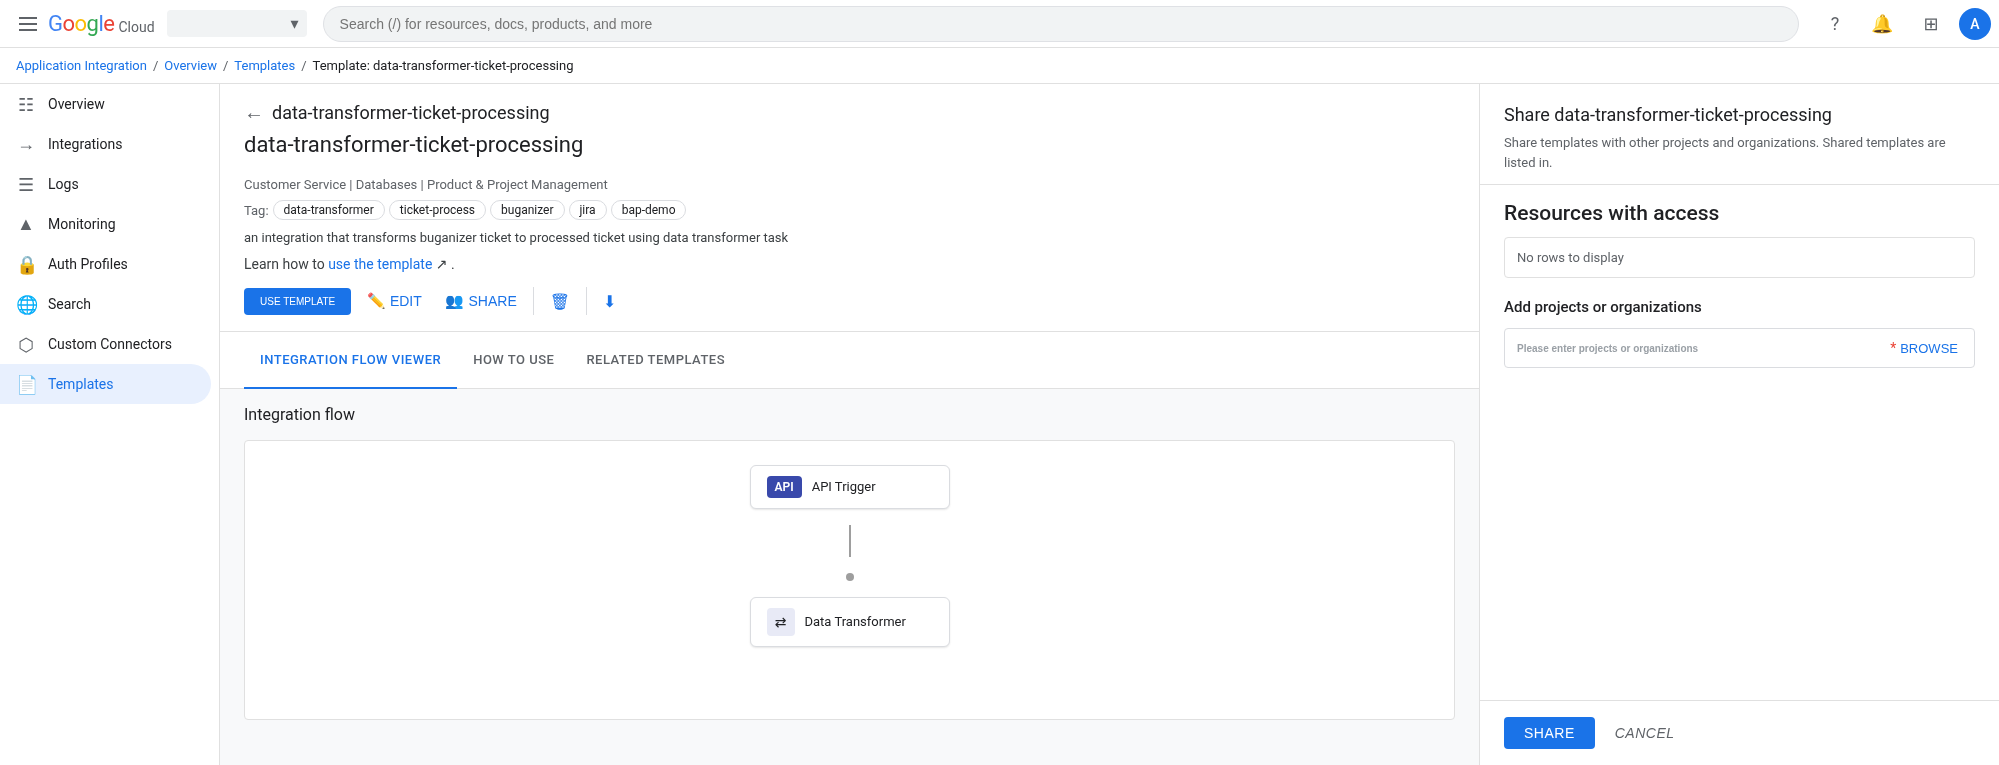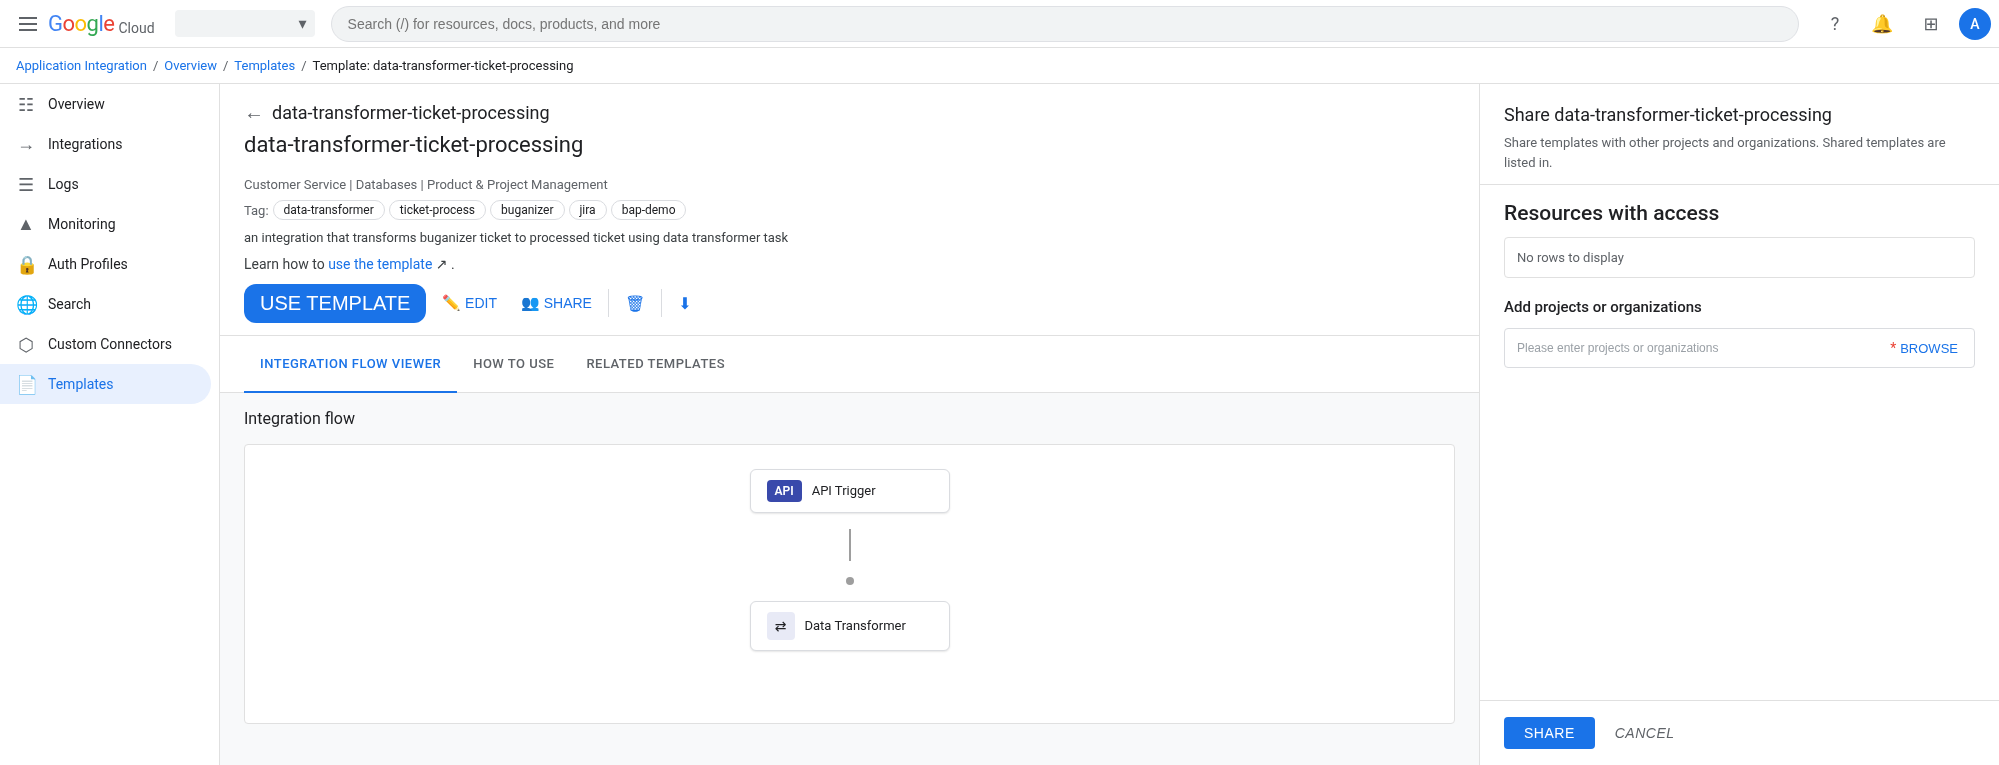--- a/index.html
+++ b/index.html
@@ -3,21 +3,21 @@
   <meta charset="utf-8">
   <style>
     * { box-sizing: border-box; margin: 0; padding: 0; }
     body { font-family: 'Google Sans', Roboto, Arial, sans-serif; font-size: 14px; color: #202124; background: #f8f9fa; display: flex; flex-direction: column; height: 765px; overflow: hidden; }
 
     
     .topbar { display: flex; align-items: center; height: 48px; background: #fff; border-bottom: 1px solid #e0e0e0; padding: 0 8px; flex-shrink: 0; z-index: 10; }
     .topbar-menu-icon { width: 40px; height: 40px; display: flex; align-items: center; justify-content: center; cursor: pointer; border-radius: 50%; }
     .hamburger { display: flex; flex-direction: column; gap: 4px; }
     .hamburger span { display: block; width: 18px; height: 2px; background: #5f6368; }
-    .google-logo { display: flex; align-items: flex-end; margin-right: 12px; }
+    .google-logo { display: flex; align-items: center; margin-right: 4px; }
     .google-logo-text { font-size: 22px; font-weight: 400; letter-spacing: -0.5px; }
     .g-blue { color: #4285F4; }
     .g-red { color: #EA4335; }
     .g-yellow { color: #FBBC04; }
     .g-green { color: #34A853; }
     .cloud-text { font-size: 14px; color: #5f6368; margin-left: 4px; margin-top: 6px; }
     .product-selector { display: flex; align-items: center; background: #f1f3f4; border-radius: 4px; padding: 4px 8px; margin-left: 8px; cursor: pointer; min-width: 140px; }
     .product-selector-text { font-size: 14px; color: #3c4043; flex: 1; }
     .search-bar { flex: 1; margin: 0 16px; }
     .search-bar input { width: 100%; height: 36px; border: 1px solid #dfe1e5; border-radius: 24px; padding: 0 16px; font-size: 14px; color: #202124; background: #f1f3f4; outline: none; }
@@ -53,21 +53,21 @@
     .template-title-header { font-size: 18px; font-weight: 400; color: #202124; }
     .template-title-main { font-size: 22px; font-weight: 400; color: #202124; margin-bottom: 4px; }
     .template-categories { font-size: 13px; color: #5f6368; margin-bottom: 8px; margin-top: 20px; }
     .tags-row { display: flex; align-items: center; gap: 4px; margin-bottom: 8px; flex-wrap: wrap; }
     .tag-label { font-size: 13px; color: #5f6368; }
     .tag { display: inline-flex; align-items: center; padding: 2px 10px; border: 1px solid #dadce0; border-radius: 12px; font-size: 12px; color: #202124; background: #fff; }
     .template-desc { font-size: 13px; color: #3c4043; margin-bottom: 8px; line-height: 1.5; }
     .learn-row { font-size: 14px; color: #3c4043; margin-bottom: 12px; }
     .learn-row a { color: #1a73e8; text-decoration: none; }
     .action-row { display: flex; align-items: center; gap: 8px; padding-bottom: 12px; }
-    .btn-primary { background: #1a73e8; color: #fff; border: none; border-radius: 12px; padding: 8px 16px; font-size: 20px; font-weight: 500; cursor: pointer; }
+    .btn-primary { background: #1a73e8; color: #fff; border: none; border-radius: 4px; padding: 8px 16px; font-size: 10px; font-weight: 500; cursor: pointer; }
     .btn-text { background: none; border: none; color: #1a73e8; font-size: 14px; font-weight: 500; cursor: pointer; display: flex; align-items: center; gap: 4px; padding: 8px 8px; }
     .divider-v { width: 1px; height: 28px; background: #dadce0; }
 
     
     .tabs { display: flex; border-bottom: 1px solid #e0e0e0; padding: 0 24px; background: #fff; }
     .tab { padding: 20px 16px; font-size: 13px; font-weight: 500; color: #5f6368; cursor: pointer; border-bottom: 2px solid transparent; margin-bottom: -1px; letter-spacing: 0.5px; text-transform: uppercase; }
     .tab.active { color: #1a73e8; border-bottom-color: #1a73e8; }
 
     
     .flow-viewer { padding: 16px 24px; }
@@ -87,21 +87,21 @@
     .share-desc { font-size: 13px; color: #5f6368; line-height: 1.5; }
     .share-body { padding: 16px 24px; flex: 1; }
     .section-title { font-size: 21px; font-weight: 500; color: #202124; margin-bottom: 12px; }
     .resources-table { width: 100%; border: 1px solid #e0e0e0; border-radius: 4px; overflow: hidden; margin-bottom: 20px; }
     .resources-table-header { display: flex; background: #f8f9fa; border-bottom: 1px solid #e0e0e0; }
     .resources-table-header-cell { flex: 1; padding: 8px 12px; font-size: 12px; font-weight: 500; color: #5f6368; }
     .resources-table-body { }
     .resources-empty { padding: 12px; font-size: 13px; color: #5f6368; text-align: left; }
     .add-section-title { font-size: 15px; font-weight: 500; color: #202124; margin-bottom: 12px; }
     .input-with-browse { display: flex; align-items: center; border: 1px solid #dadce0; border-radius: 4px; padding: 0 12px; height: 40px; background: #fff; }
-    .org-input { flex: 1; border: none; outline: none; font-size: 12px; color: #a21caf; background: transparent; }
+    .org-input { flex: 1; border: none; outline: none; font-size: 10px; color: #a21caf; background: transparent; font-weight: bold; }
     .org-input::placeholder { color: #9aa0a6; }
     .required-star { color: #ea4335; margin-left: 2px; }
     .browse-btn { background: none; border: none; color: #1a73e8; font-size: 13px; font-weight: 500; cursor: pointer; padding: 0 4px; text-align: center; }
     .share-footer { display: flex; align-items: center; gap: 12px; padding: 16px 24px; border-top: 1px solid #e0e0e0; }
     .btn-share { background: #1a73e8; color: #fff; border: none; border-radius: 4px; padding: 8px 20px; font-size: 14px; font-weight: 500; cursor: pointer; text-transform: uppercase; letter-spacing: 0.5px; }
     .btn-cancel { background: none; border: none; color: #5f6368; font-size: 14px; font-weight: 500; cursor: pointer; text-transform: uppercase; letter-spacing: 0.5px; padding: 8px 8px; font-style: italic; }
 
     
     .avatar { width: 32px; height: 32px; border-radius: 50%; background: #1a73e8; display: flex; align-items: center; justify-content: center; color: #fff; font-size: 14px; font-weight: 500; }
   </style>

